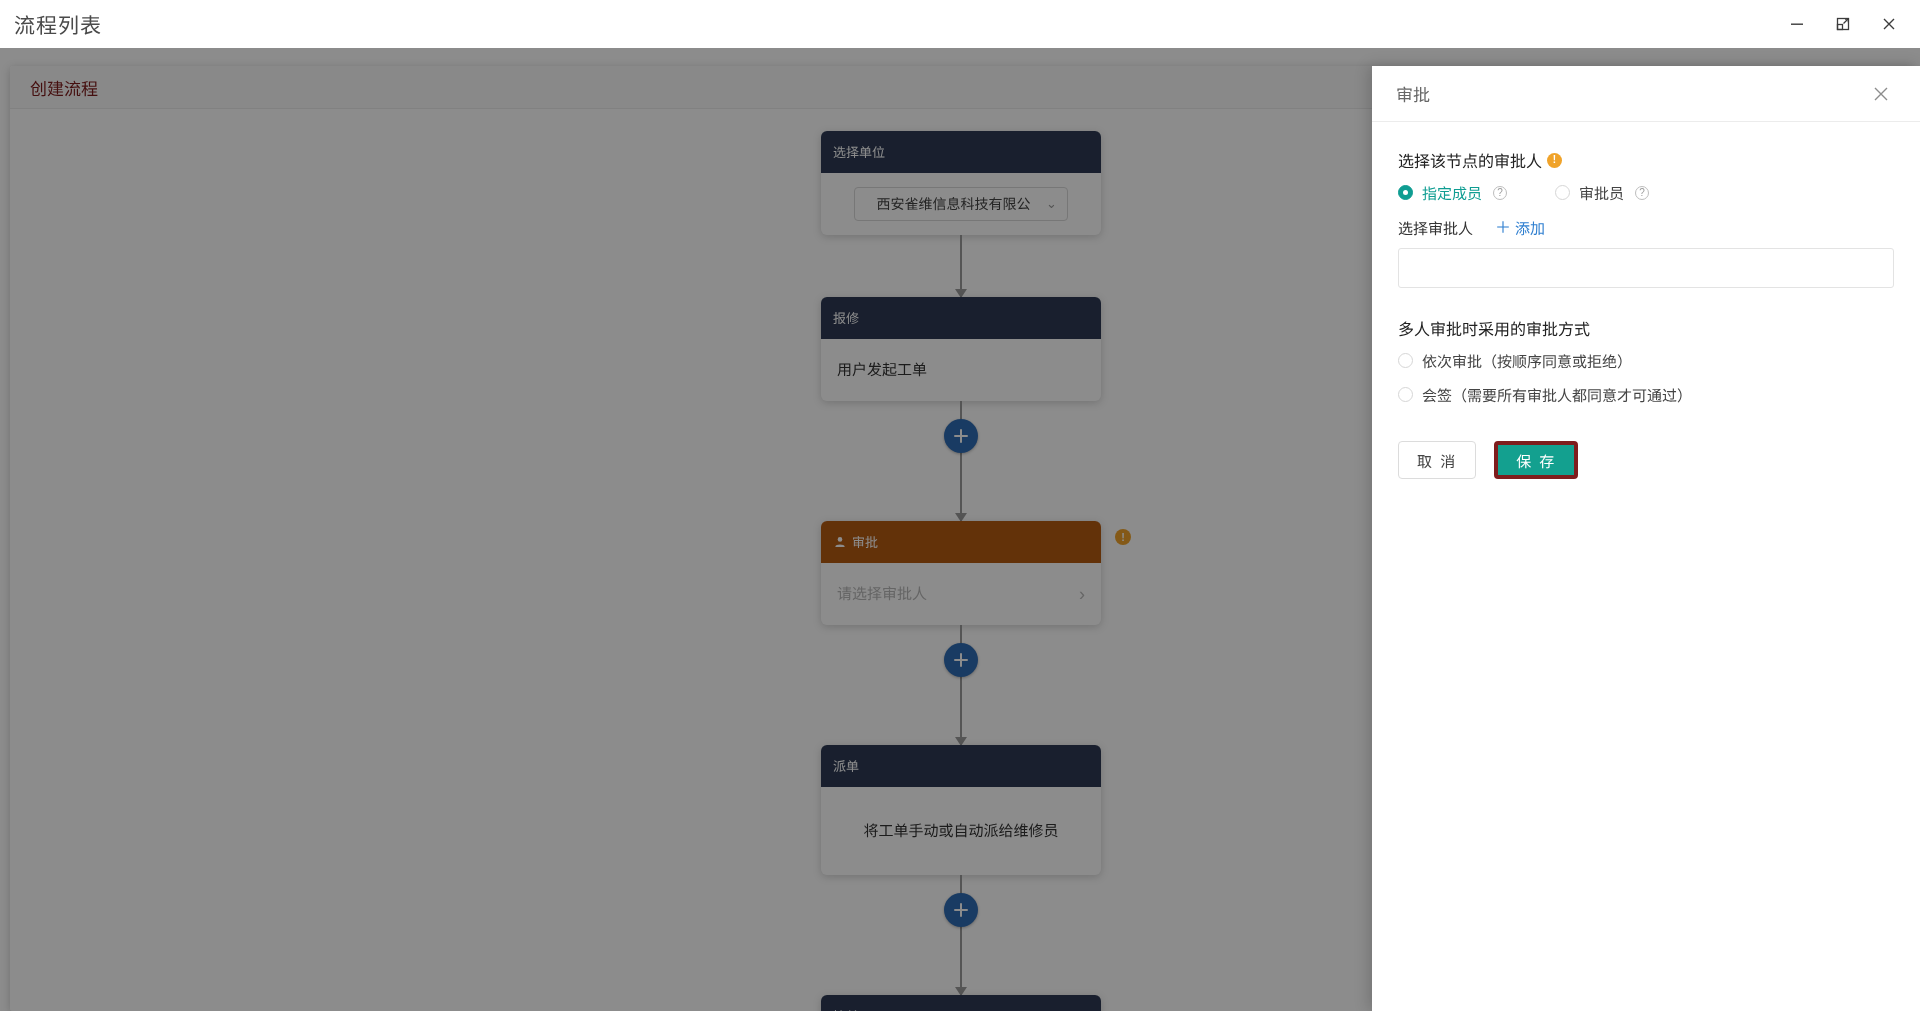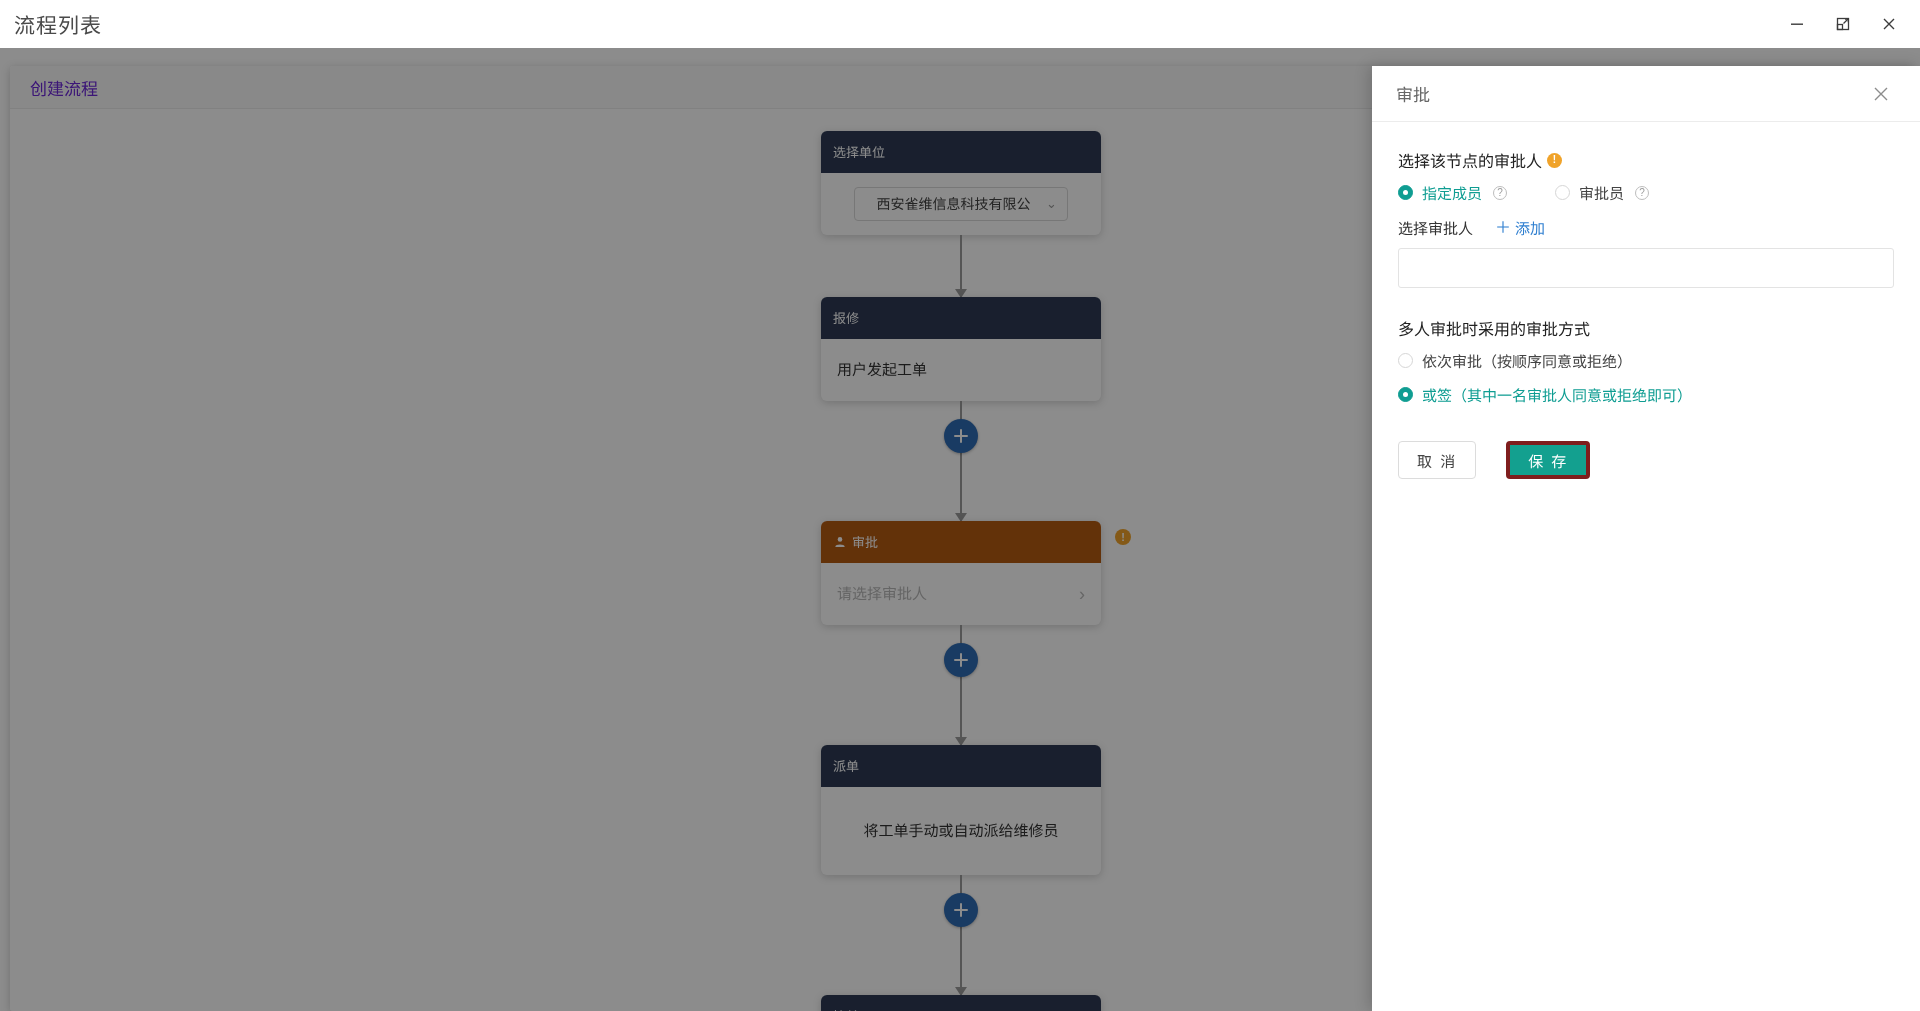--- a/index.html
+++ b/index.html
@@ -75,21 +75,21 @@
   }
   .flow-dialog-header {
     height: 43px;
     background: #fafafa;
     border-bottom: 1px solid #ebebeb;
     display: flex; align-items: center;
     padding-left: 20px;
   }
   .flow-dialog-title {
     font-size: 17px;
-    color: #6d28d9;
+    color: #7f1d1d;
   }
   .flow-canvas {
     position: relative;
     width: 100%;
     height: 902px;
     background: #ffffff;
     overflow: hidden;
   }
 
   
@@ -371,21 +371,21 @@
   .radio-col {
     display: flex;
     flex-direction: column;
     gap: 13px;
     margin-top: 8px;
   }
   .radio-col .radio { font-size: 15px; }
 
   .panel-actions {
     display: flex;
-    gap: 30px;
+    gap: 18px;
     margin-top: 36px;
   }
   .btn {
     height: 38px;
     min-width: 74px;
     border-radius: 4px;
     font-size: 15px;
     display: inline-flex; align-items: center; justify-content: center;
     cursor: pointer;
     padding: 0 18px;
@@ -596,23 +596,23 @@
 
       <div class="section-label">
         <span>多人审批时采用的审批方式</span>
       </div>
 
       <div class="radio-col">
         <div class="radio">
           <span class="radio-mark"></span>
           <span class="radio-label">依次审批（按顺序同意或拒绝）</span>
         </div>
-        <div class="radio checked">
+        <div class="radio">
           <span class="radio-mark"></span>
-          <span class="radio-label">或签（其中一名审批人同意或拒绝即可）</span>
+          <span class="radio-label">会签（需要所有审批人都同意才可通过）</span>
         </div>
       </div>
 
       <div class="panel-actions">
         <div class="btn btn-cancel">取 消</div>
         <div class="btn btn-save">保 存</div>
       </div>
 
     </div>
   </div>

